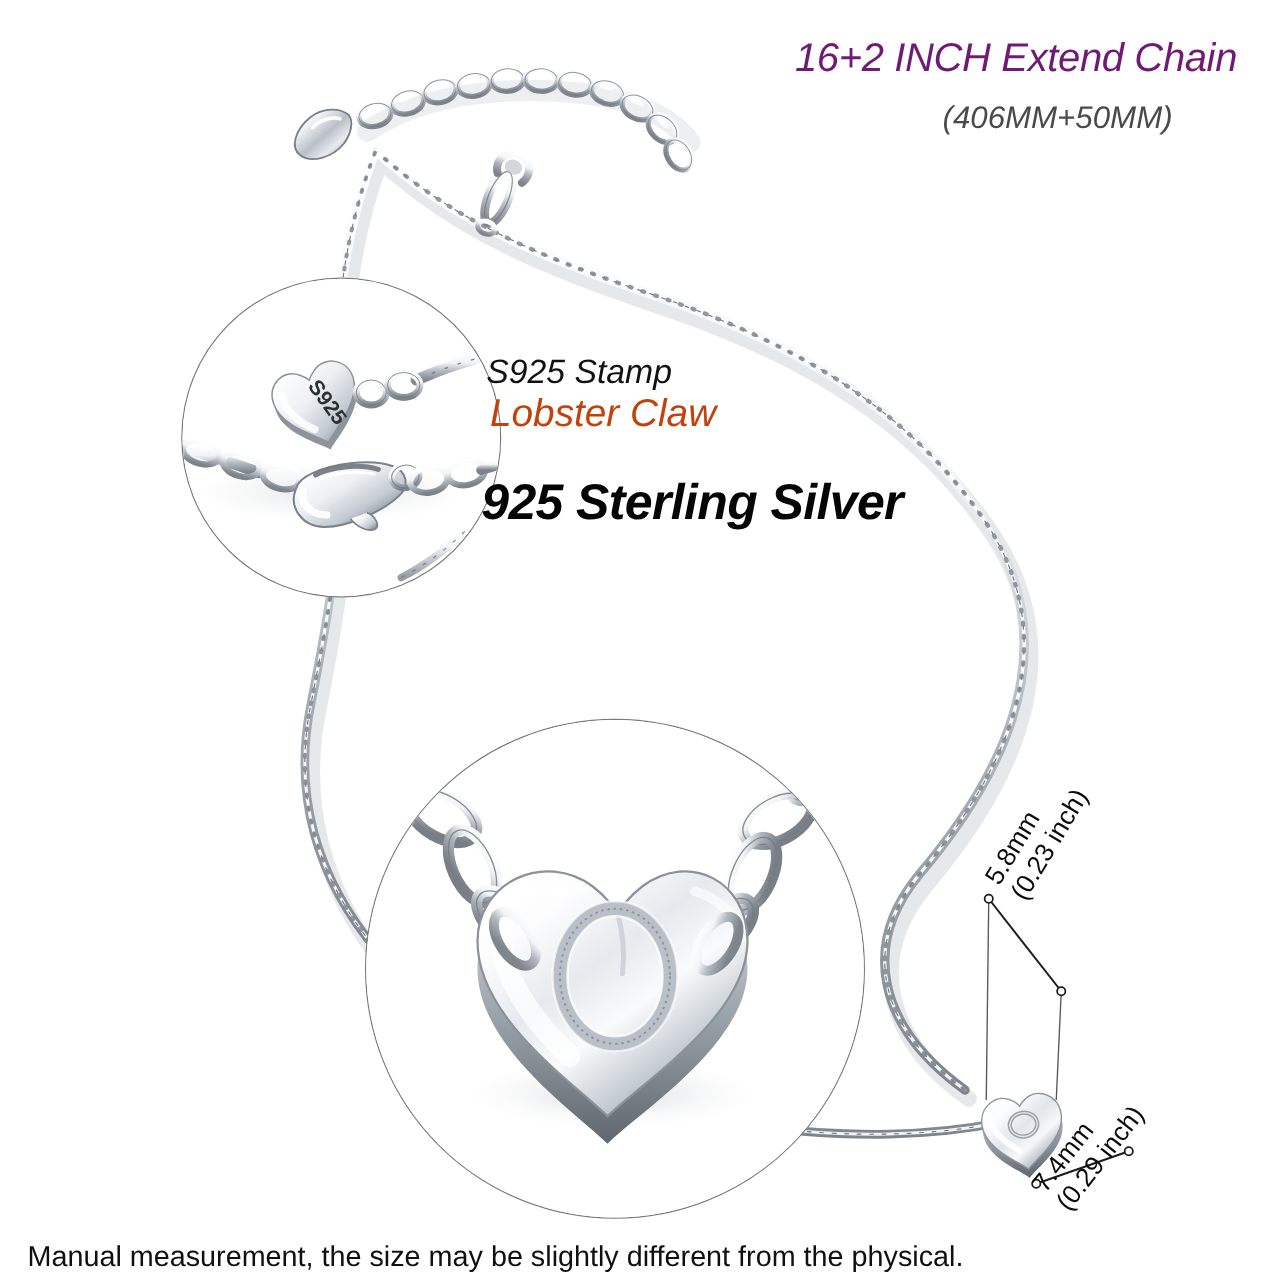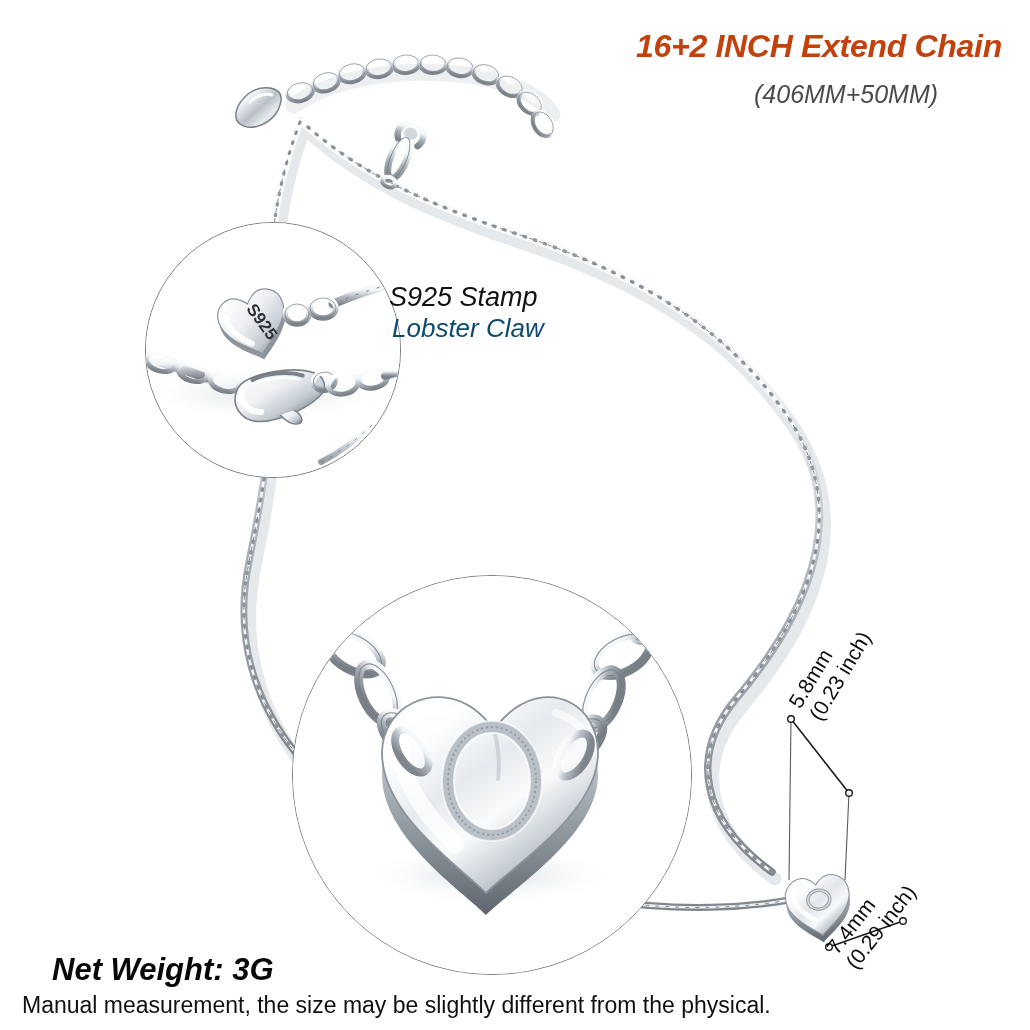--- a/index.html
+++ b/index.html
@@ -9,35 +9,35 @@
     font-family:"Liberation Sans", sans-serif;
     overflow:hidden;
     position:relative;
   }
   #stage{position:absolute;left:0;top:0;width:1030px;height:1030px;}
   .abs{position:absolute;}
 
   
   .title-main{
     left:636px;top:28px;
-    font-size:32px;font-weight:bold;font-style:italic;
-    color:#c2410c;letter-spacing:-0.3px;white-space:nowrap;
+    font-size:32px;font-weight:normal;font-style:italic;
+    color:#701a75;letter-spacing:-0.3px;white-space:nowrap;
   }
   .title-sub{
     left:718px;top:80px;
     font-size:25px;font-style:italic;font-weight:normal;
     color:#4a4a4a;white-space:nowrap;margin-left:36px;
   }
   .label-stamp{
     left:389px;top:282px;
     font-size:27px;font-style:italic;color:#111;white-space:nowrap;
   }
   .label-claw{
     left:392px;top:313px;
-    font-size:26px;font-style:italic;color:#0c4a6e;white-space:nowrap;
+    font-size:31px;font-style:italic;color:#c2410c;white-space:nowrap;
   }
   .title-silver{
     left:385px;top:380px;
     font-size:40px;font-weight:bold;font-style:italic;
     color:#050505;white-space:nowrap;letter-spacing:-0.5px;
   }
   .title-weight{
     left:52px;top:952px;
     font-size:31px;font-weight:bold;font-style:italic;
     color:#080808;white-space:nowrap;
@@ -397,22 +397,22 @@
       <path d="M388,262 C396,278 400,292 400,304" fill="none" stroke="url(#gB)" stroke-width="6" stroke-linecap="round" opacity="0.8"></path>
     </g>
   </svg>
 
   <div class="abs title-main nosel">16+2 INCH Extend Chain</div>
   <div class="abs title-sub nosel">(406MM+50MM)</div>
 
   <div class="abs label-stamp nosel">S925 Stamp</div>
   <div class="abs label-claw nosel">Lobster Claw</div>
 
-
-  <div class="abs title-weight nosel">Net Weight: 3G</div>
+  <div class="abs title-silver nosel">925 Sterling Silver</div>
+
   <div class="abs note-manual nosel">Manual measurement, the size may be slightly different from the physical.</div>
 
   <div class="abs dim dim-58 nosel">
     <div>5.8mm</div>
     <div>(0.23 inch)</div>
   </div>
 
   <div class="abs dim dim-74 nosel">
     <div>7.4mm</div>
     <div>(0.29 inch)</div>

